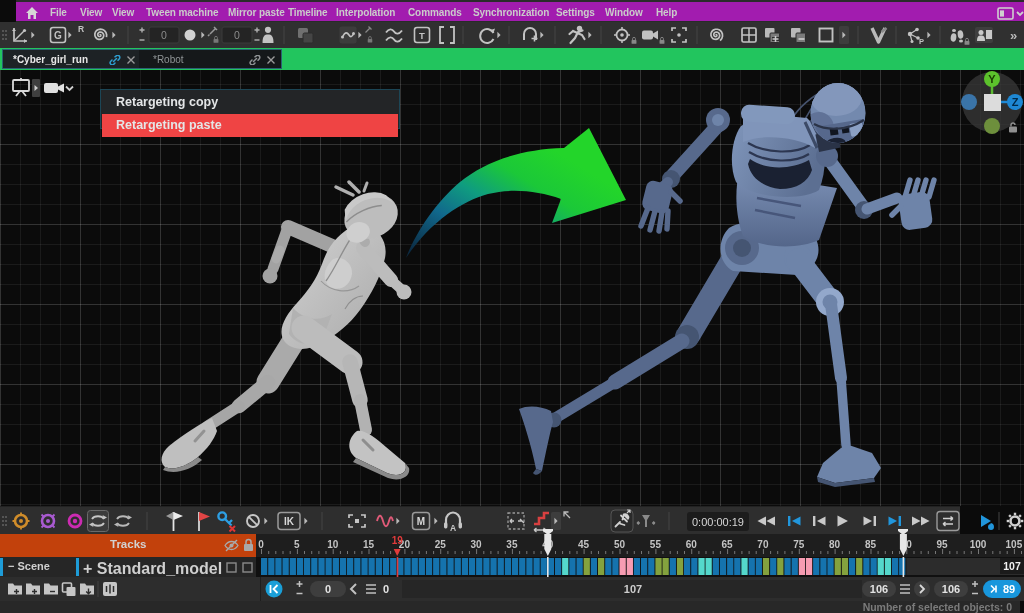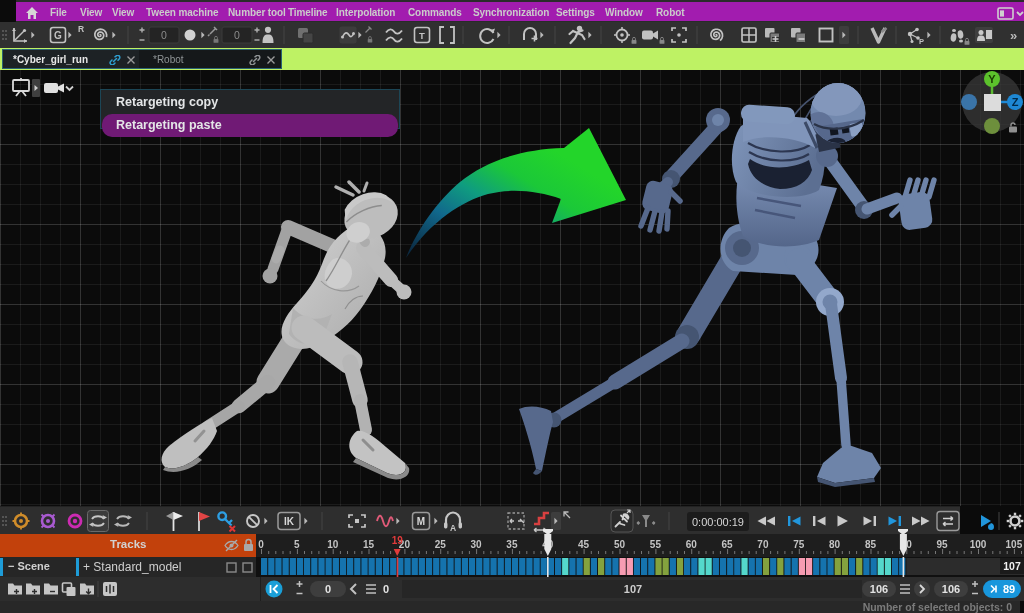--- a/index.html
+++ b/index.html
@@ -9,39 +9,39 @@
 .abs { position:absolute; }
 
 
 .menubar { left:16px; top:0; width:1024px; height:22px; background:#a21caf; border-bottom:1px solid #2a2a2a; border-top:2px solid #2b2b2b; }
 .menubar .mi { position:absolute; top:0; height:22px; line-height:22px; font-size:10px; font-weight:bold; color:#cbcbcb; letter-spacing:-0.1px; }
 
 
 .toolbar { left:0; top:22px; width:1024px; height:26px; background:#303030; }
 
 
-.tabbar { left:0; top:48px; width:1024px; height:22px; background:#bef264; }
+.tabbar { left:0; top:48px; width:1024px; height:22px; background:#22c55e; }
 .tabwrap { position:absolute; left:2px; top:1px; width:280px; height:20px; border:1px solid #2a6273; background:#15181a; }
 .tab1 { position:absolute; left:0; top:0; width:136px; height:18px; background:#1d2225; }
 .tab2 { position:absolute; left:136px; top:0; width:142px; height:18px; background:#15181a; }
 
 
 .viewport { left:0; top:70px; width:1024px; height:436px; background:#0b0b0b; overflow:hidden; }
 .grid { position:absolute; left:0; top:-6px; width:1024px; height:448px;
   background-image:
     linear-gradient(rgba(255,255,255,0.105) 1px, transparent 1px),
     linear-gradient(90deg, rgba(255,255,255,0.105) 1px, transparent 1px),
     linear-gradient(rgba(255,255,255,0.065) 1px, transparent 1px),
     linear-gradient(90deg, rgba(255,255,255,0.065) 1px, transparent 1px);
   background-size:80px 80px, 80px 80px, 20px 20px, 20px 20px; }
 
 
 .ctxmenu { position:absolute; left:100px; top:19px; width:300px; height:40px; background:#232527; border:1px solid #1c4656; }
 .ctxmenu .item { position:absolute; left:1px; width:296px; height:23px; line-height:23px; font-size:12.5px; font-weight:bold; color:#e4e6e7; padding-left:14px; }
-.ctxmenu .hi { background:#701a75;border-radius:10px; }
+.ctxmenu .hi { background:#ef4444; }
 
 
 .btoolbar { left:0; top:506px; width:960px; height:28px; background:#2e2e2e; border-top:1px solid #222; }
 
 
 .tlheader { left:0; top:534px; width:1024px; height:23px; background:#c2410c; }
 .tlrow { left:0; top:557px; width:1024px; height:20px; background:#737373; }
 .tlcontrols { left:0; top:577px; width:1024px; height:24px; background:#2d2d2d; }
 .statusbar { left:0; top:601px; width:1020px; height:12px; background:#282828; }
 
@@ -52,28 +52,28 @@
 <div id="app">
 
   <div class="abs menubar">
     <svg class="abs" style="left:9px;top:4px" width="14" height="14" viewBox="0 0 14 14">
         <path d="M7 1 L13 7 L11 7 L11 13 L8.5 13 L8.5 9 L5.5 9 L5.5 13 L3 13 L3 7 L1 7 Z" fill="#d6d6d6"></path>
       </svg>
     <div class="mi" style="left:34px">File</div>
     <div class="mi" style="left:64px">View</div>
     <div class="mi" style="left:96px">View</div>
     <div class="mi" style="left:130px">Tween machine</div>
-    <div class="mi" style="left:212px">Number tool</div>
+    <div class="mi" style="left:212px">Mirror paste</div>
     <div class="mi" style="left:272px">Timeline</div>
     <div class="mi" style="left:320px">Interpolation</div>
     <div class="mi" style="left:392px">Commands</div>
     <div class="mi" style="left:457px">Synchronization</div>
     <div class="mi" style="left:540px">Settings</div>
     <div class="mi" style="left:589px">Window</div>
-    <div class="mi" style="left:640px">Robot</div>
+    <div class="mi" style="left:640px">Help</div>
     <svg class="abs" style="left:981px;top:5px" width="30" height="13" viewBox="0 0 30 13">
       <rect x="1" y="1" width="15" height="11" rx="1.5" fill="none" stroke="#cfcfcf" stroke-width="1.6"></rect>
       <rect x="3" y="3.4" width="4" height="6.2" fill="#cfcfcf"></rect>
       <path d="M20 5 l3 3 l3 -3" stroke="#cfcfcf" stroke-width="1.8" fill="none"></path>
     </svg>
     <svg class="abs" style="left:1008px;top:5px" width="10" height="12" viewBox="0 0 10 12">
         <rect x="1" y="5" width="8" height="6" rx="1" fill="#6e6e6e"></rect>
         <path d="M3 5 V3.4 a2 2 0 0 1 4 0" fill="none" stroke="#6e6e6e" stroke-width="1.5"></path>
       </svg>
   </div>
@@ -796,21 +796,21 @@
         <path d="M288.3 0 L295.3 0 L295.3 15 L291.8 22 L288.3 15 Z" fill="#e6e6e6"></path>
         <path d="M643.9 0 L650.9 0 L650.9 15 L647.4 22 L643.9 15 Z" fill="#e6e6e6"></path>
       </svg>
   </div>
 
   <div class="abs tlrow" id="tlrow">
     <div class="abs" style="left:0;top:0;width:260px;height:20px;background:#262626;"></div>
     <div class="abs" style="left:0px;top:1px;width:3px;height:18px;background:#1e9cd8;"></div>
     <div class="abs" style="left:8px;top:3px;font-size:11px;font-weight:bold;color:#cfcfcf;">− Scene</div>
     <div class="abs" style="left:76px;top:1px;width:3px;height:18px;background:#1e9cd8;"></div>
-    <div class="abs" style="left:83px;top:3px;font-size:12px;font-weight:normal;color:#cfcfcf;">+ Standard_model</div>
+    <div class="abs" style="left:83px;top:3px;font-size:16px;font-weight:bold;color:#cfcfcf;">+ Standard_model</div>
     <svg class="abs" style="left:226px;top:5px" width="11" height="11">
         <rect x="1" y="1" width="9" height="9" fill="none" stroke="#8a8a8a" stroke-width="1.4"></rect>
       </svg>
     <svg class="abs" style="left:242px;top:5px" width="11" height="11">
         <rect x="1" y="1" width="9" height="9" fill="none" stroke="#8a8a8a" stroke-width="1.4"></rect>
       </svg>
     <svg class="abs" style="left:256px;top:0" width="768" height="20" viewBox="0 0 768 20">
         <rect x="0" y="0" width="768" height="20" fill="#101010"></rect>
         <rect x="650.3" y="1" width="117.7" height="17" fill="#2c2c2c"></rect>
         <rect x="5.0" y="1" width="6.27" height="17" fill="#1573ae"></rect>

